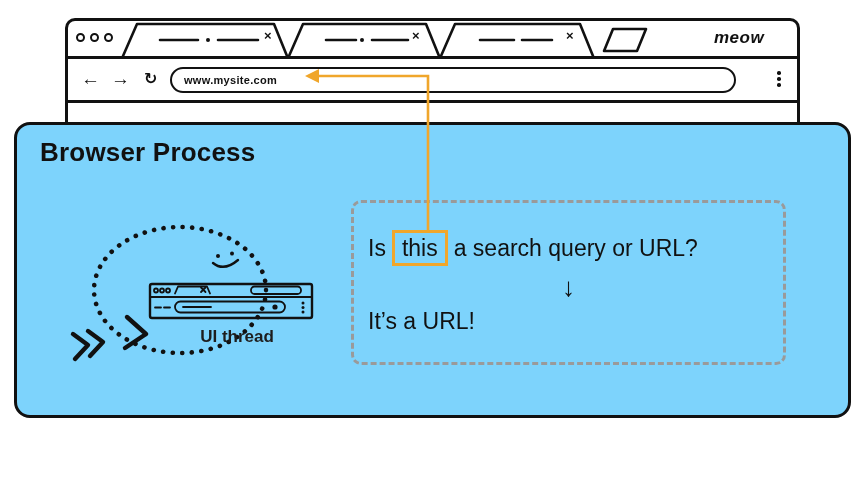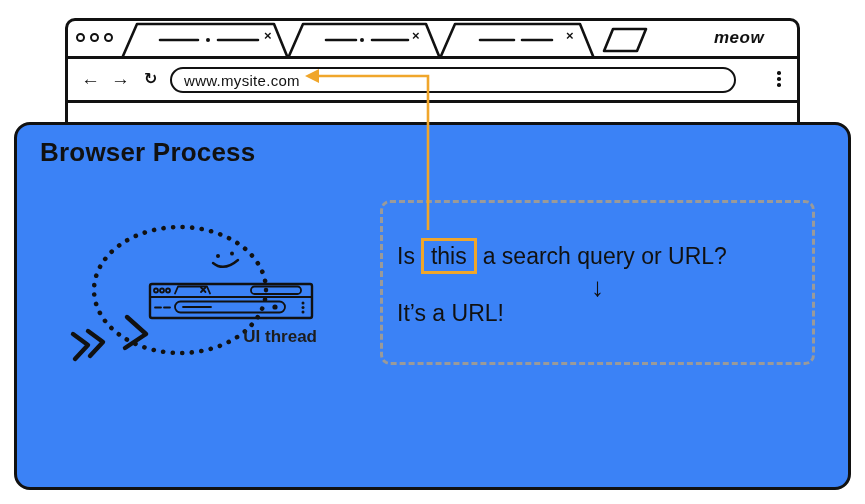--- a/index.html
+++ b/index.html
@@ -28,42 +28,42 @@
   .c1{left:196px;} .c2{left:344px;} .c3{left:498px;}
   .brand{position:absolute;left:646px;top:7px;font-size:17px;font-weight:700;font-style:italic;letter-spacing:.5px;color:var(--ink);}
 
   .navbar{position:absolute;left:0;top:38px;right:0;height:44px;border-bottom:3px solid var(--ink);}
   .nbtn{position:absolute;font-weight:700;color:var(--ink);cursor:pointer;line-height:1;}
   .back{left:13px;top:10px;font-size:19px;}
   .fwd{left:43px;top:10px;font-size:19px;}
   .reload{left:76px;top:12px;font-size:16px;}
   .addrbar{position:absolute;left:102px;top:8px;width:566px;height:26px;border:2.5px solid var(--ink);
            border-radius:13px;display:flex;align-items:center;padding-left:12px;cursor:text;background:#fff;}
-  .addrtext{font-size:15px;letter-spacing:.3px;color:var(--ink);}
+  .addrtext{font-size:11px;letter-spacing:.3px;color:var(--ink);font-weight:bold;}
   .menu{position:absolute;left:708px;top:11px;display:flex;flex-direction:column;gap:2.5px;cursor:pointer;padding:1px;}
   .mdot{width:3.5px;height:3.5px;border-radius:50%;background:var(--ink);display:block;}
 
   
-  .pbox{position:absolute;left:14px;top:122px;width:837px;height:368px;border:3px solid var(--ink);
-        border-radius:16px;background:#3b82f6;z-index:2;}
+  .pbox{position:absolute;left:14px;top:122px;width:837px;height:296px;border:3px solid var(--ink);
+        border-radius:16px;background:#7dd3fc;z-index:2;}
   .ptitle{position:absolute;left:23px;top:12px;font-size:26px;font-weight:700;letter-spacing:.2px;color:var(--ink);}
 
   
   .doodle{position:absolute;left:38px;top:80px;width:275px;height:180px;}
   .d-outline{stroke:var(--ink);stroke-width:2.4;fill:none;stroke-linecap:round;stroke-linejoin:round;}
   .d-thin{stroke-width:1.8;}
   .d-dots{stroke:var(--ink);stroke-width:4.6;stroke-linecap:round;stroke-dasharray:0.1 9.5;fill:none;}
   .d-thick{stroke:var(--ink);stroke-width:4.4;stroke-linecap:round;stroke-linejoin:round;fill:none;}
   .d-fill{fill:var(--ink);stroke:none;}
-  .uithread{position:absolute;left:140px;top:202px;width:160px;text-align:right;
+  .uithread{position:absolute;left:140px;top:202px;width:160px;text-align:center;
             font-size:17px;font-weight:700;color:#1d1d1d;}
 
   
-  .qbox{position:absolute;left:363px;top:75px;width:435px;height:165px;border:3px dashed var(--dashed-border);
-        border-radius:10px;display:flex;flex-direction:column;justify-content:center;padding:0 14px;}
+  .qbox{position:absolute;left:334px;top:75px;width:435px;height:165px;border:3px dashed var(--dashed-border);
+        border-radius:10px;display:flex;flex-direction:column;justify-content:center;gap:8px;padding:0 14px;}
   .qline{font-size:23px;white-space:nowrap;color:var(--ink);line-height:1.25;}
   .hl{display:inline-block;border:3px solid var(--accent);padding:1px 7px;margin:0 6px;}
   .qarrow{text-align:center;font-size:26px;font-weight:700;line-height:1;color:var(--ink);}
   .qans{font-size:23px;color:var(--ink);}
 
   
   .connector{position:absolute;left:0;top:0;width:865px;height:504px;z-index:5;pointer-events:none;}
   .connector polyline{stroke:var(--accent);stroke-width:2.6;fill:none;}
   .connector polygon{fill:var(--accent);}
 </style>

